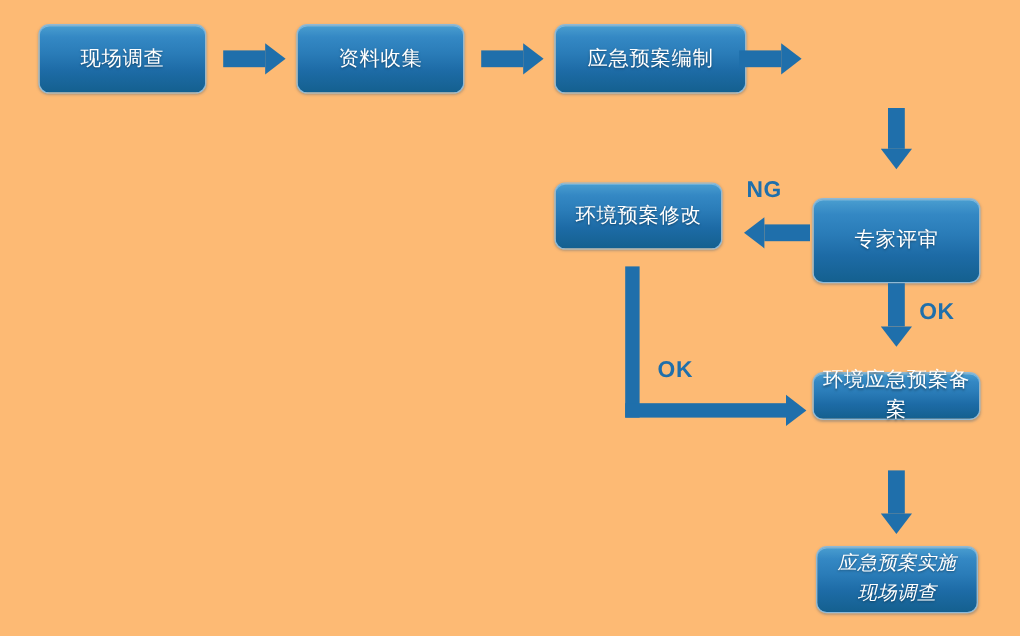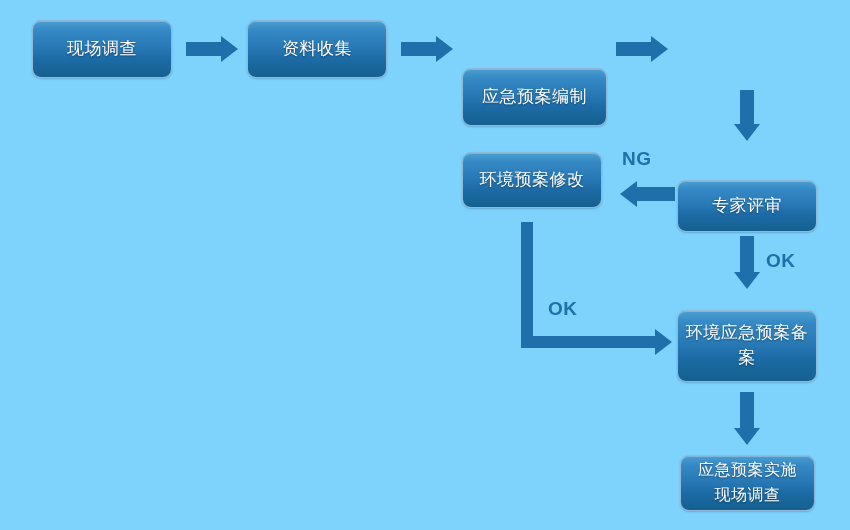--- a/index.html
+++ b/index.html
@@ -7,21 +7,21 @@
     margin: 0; padding: 0;
     background: #ffffff;
   }
   body {
     font-family: "Liberation Sans", "DejaVu Sans", sans-serif;
   }
   #canvas {
     position: relative;
     width: 850px;
     height: 530px;
-    background: #7dd3fc;
+    background: #fdba74;
     overflow: hidden;
   }
 
   
   .node {
     position: absolute;
     display: flex;
     align-items: center;
     justify-content: center;
     text-align: center;
@@ -94,21 +94,21 @@
 <div id="canvas">
 
   <div class="node" style="left:32px; top:20px; width:140px; height:58px;">
     <span>现场调查</span>
   </div>
 
   <div class="node" style="left:247px; top:20px; width:140px; height:58px;justify-content:center;">
     <span>资料收集</span>
   </div>
 
-  <div class="node" style="left:462px; top:20px; width:145px; height:58px;margin-top:48px;">
+  <div class="node" style="left:462px; top:20px; width:160px; height:58px;">
     <span>应急预案编制</span>
   </div>
 
 
   <div>
     <div class="arrow-shaft-h" style="left:186px; top:42px; width:35px; height:14px;"></div>
     <div class="arrow-head-r" style="left:221px; top:36px;"></div>
   </div>
 
   <div>
@@ -123,21 +123,21 @@
 
   <div>
     <div class="arrow-shaft-v" style="left:740px; top:90px; width:14px; height:34px;"></div>
     <div class="arrow-head-d" style="left:734px; top:124px;"></div>
   </div>
 
   <div class="node" style="left:462px; top:152px; width:140px; height:56px;">
     <span>环境预案修改</span>
   </div>
 
-  <div class="node" style="left:677px; top:180px; width:140px; height:52px;">
+  <div class="node" style="left:677px; top:165px; width:140px; height:71px;">
     <span>专家评审</span>
   </div>
 
   <div>
     <div class="arrow-shaft-h" style="left:637px; top:187px; width:38px; height:14px;"></div>
     <div class="arrow-head-l" style="left:620px; top:181px;"></div>
   </div>
 
   <div class="label" style="left:622px; top:148px;">NG</div>
 
@@ -152,27 +152,27 @@
 
     <div class="elbow-v" style="left:521px; top:222px; width:12px; height:126px;"></div>
 
     <div class="elbow-h" style="left:521px; top:336px; width:134px; height:12px;"></div>
 
     <div class="arrow-head-r" style="left:655px; top:329px;"></div>
   </div>
 
   <div class="label" style="left:548px; top:298px;">OK</div>
 
-  <div class="node" style="left:677px; top:310px; width:140px; height:72px;">
+  <div class="node" style="left:677px; top:310px; width:140px; height:40px;">
     <span>环境应急预案备案</span>
   </div>
 
   <div>
     <div class="arrow-shaft-v" style="left:740px; top:392px; width:14px; height:36px;"></div>
     <div class="arrow-head-d" style="left:734px; top:428px;"></div>
   </div>
 
-  <div class="node two-line" style="left:680px; top:455px; width:135px; height:56px; flex-direction:column;">
+  <div class="node two-line" style="left:680px; top:455px; width:135px; height:56px; flex-direction:column;font-style:italic;">
     <span>应急预案实施</span>
     <span>现场调查</span>
   </div>
 
 </div>
 
 </body></html>

